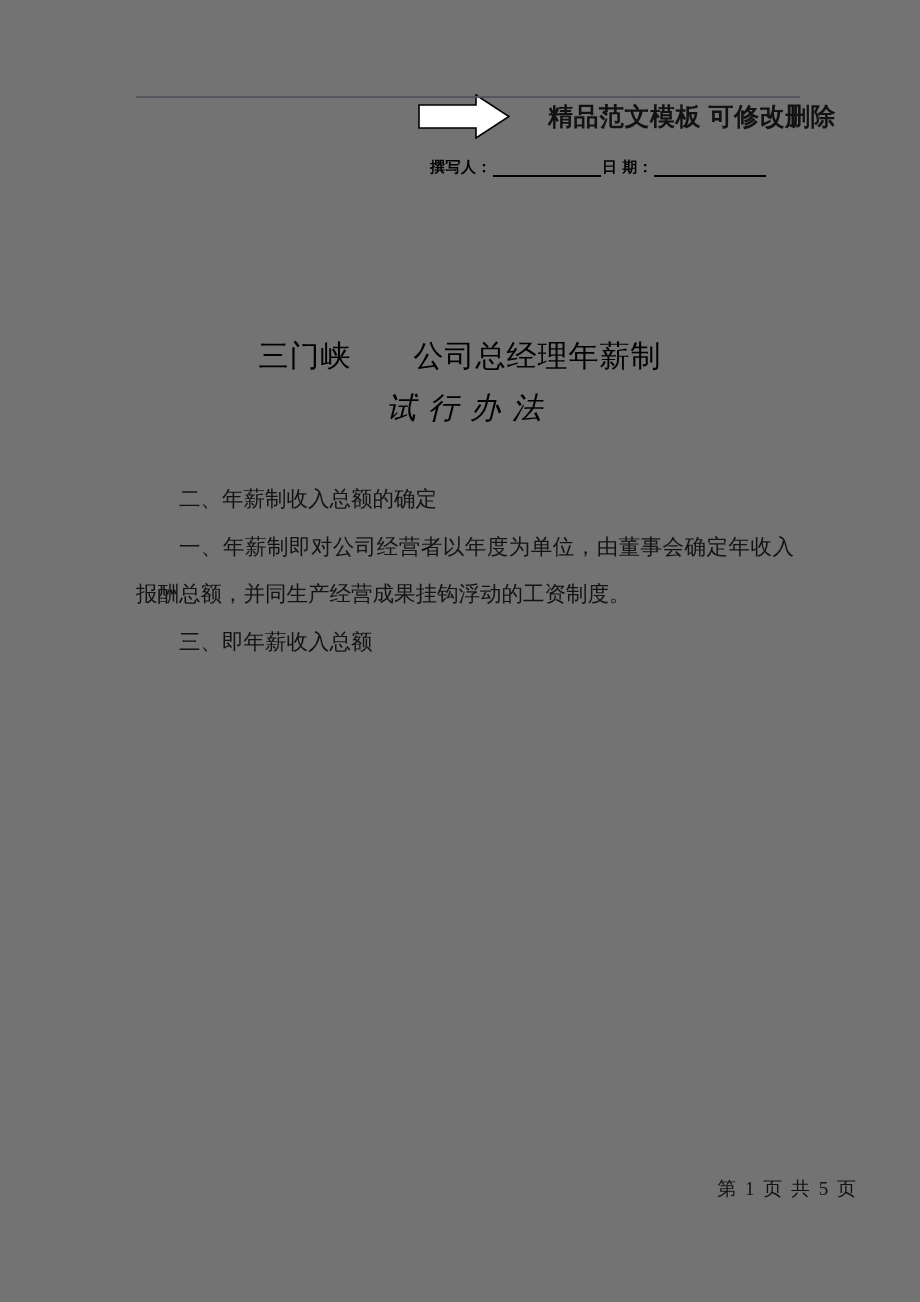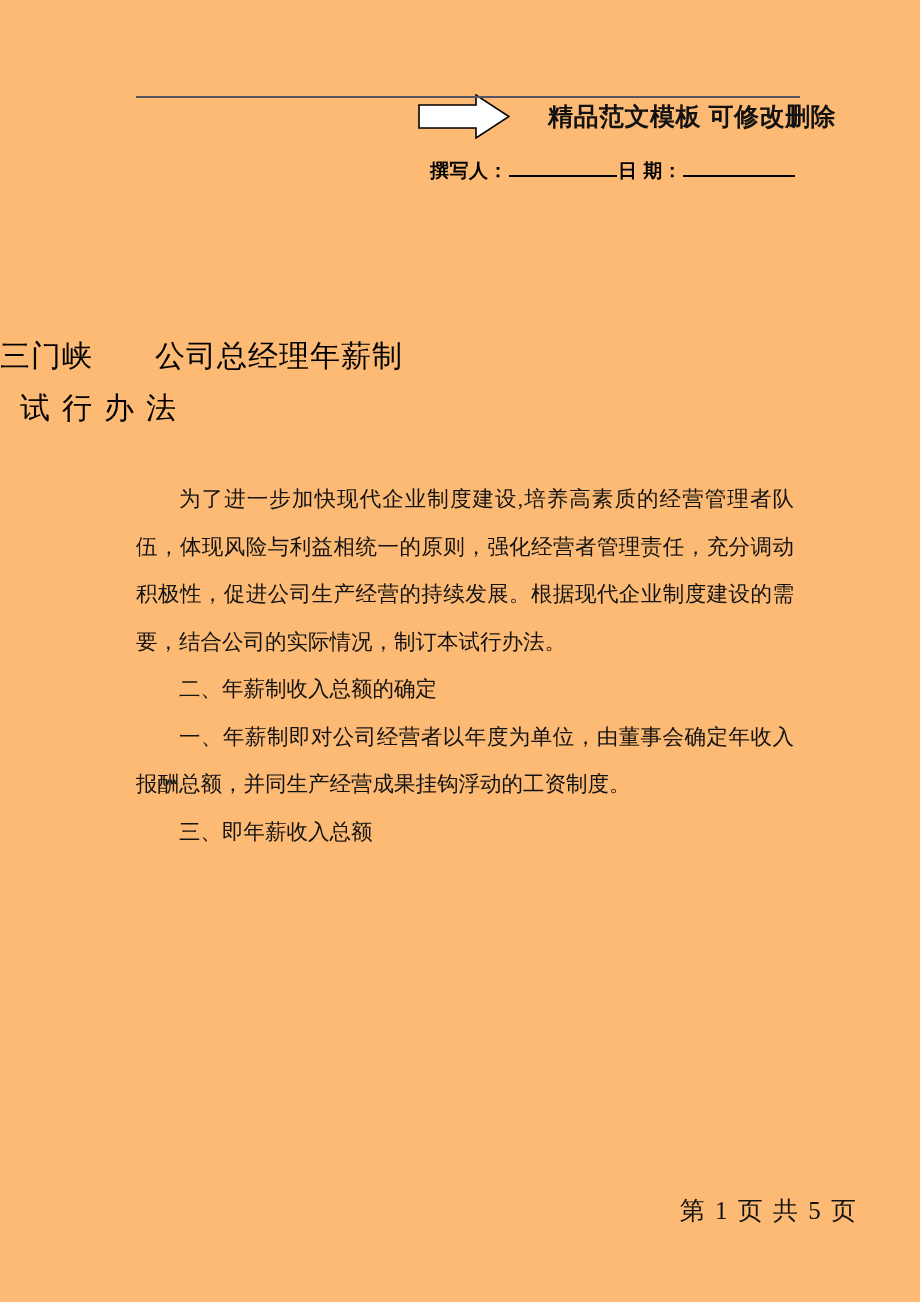--- a/index.html
+++ b/index.html
@@ -4,21 +4,21 @@
 <style>
   html, body {
     margin: 0;
     padding: 0;
     background: #ffffff;
   }
   .page {
     position: relative;
     width: 920px;
     height: 1302px;
-    background: #fdba74;
+    background: #737373;
     overflow: hidden;
     font-family: "Liberation Serif", "DejaVu Serif", serif;
     color: #000000;
   }
 
   
   .header-band {
     position: absolute;
     left: 0;
     top: 44px;
@@ -53,51 +53,52 @@
     border-top: 2px solid #55555f;
   }
 
   
   .meta-line {
     position: absolute;
     left: 430px;
     top: 158px;
     font-family: "Liberation Sans", "DejaVu Sans", sans-serif;
     font-weight: bold;
-    font-size: 19px;
+    font-size: 15px;
     white-space: nowrap;
     display: flex;
-    align-items: flex-start;
+    align-items: flex-end;
   }
   .meta-line .lbl { letter-spacing: 0.5px; }
   .meta-line .blank {
     display: inline-block;
     width: 108px;
     border-bottom: 2px solid #000;
     margin: 0 1px;
     height: 17px;
   }
   .meta-line .blank.wide { width: 112px; }
 
   
   .doc-title {
     position: absolute;
     left: 0;
     top: 330px;
     width: 920px;
-    text-align: left;
+    text-align: center;
     font-family: "Liberation Sans", "DejaVu Sans", sans-serif;
     font-size: 30px;
     font-weight: normal;
     letter-spacing: 1px;
     line-height: 52px;
   }
   .doc-title .line2 {
     letter-spacing: 12px;
     padding-left: 20px;
+    font-style: italic;
   }
 
   
   .body-text {
     position: absolute;
     left: 136px;
     top: 476px;
     width: 658px;
     font-family: "Liberation Serif", "DejaVu Serif", serif;
     font-size: 21.5px;
@@ -110,25 +111,24 @@
     margin: 0;
     text-indent: 2em;
   }
 
   
   .footer {
     position: absolute;
     right: 62px;
     top: 1176px;
     font-family: "Liberation Serif", "DejaVu Serif", serif;
-    font-size: 25px;
+    font-size: 19px;
     letter-spacing: 2px;
     white-space: nowrap;
     color: #111;
-    margin-top: 18px;
   }
 </style>
 </head>
 <body>
 
 <div class="page">
 
   <div class="header-band">
     <div class="header-arrow">
       <svg width="92" height="45" viewBox="0 0 92 45" xmlns="http://www.w3.org/2000/svg">
@@ -145,21 +145,20 @@
     <span class="lbl">日 期：</span>
     <span class="blank wide"></span>
   </div>
 
   <div class="doc-title">
     <div class="line1">三门峡　　公司总经理年薪制</div>
     <div class="line2">试行办法</div>
   </div>
 
   <div class="body-text">
-    <p>为了进一步加快现代企业制度建设,培养高素质的经营管理者队伍，体现风险与利益相统一的原则，强化经营者管理责任，充分调动积极性，促进公司生产经营的持续发展。根据现代企业制度建设的需要，结合公司的实际情况，制订本试行办法。</p>
     <p>二、年薪制收入总额的确定</p>
     <p>一、年薪制即对公司经营者以年度为单位，由董事会确定年收入报酬总额，并同生产经营成果挂钩浮动的工资制度。</p>
     <p>三、即年薪收入总额</p>
   </div>
 
   <div class="footer">第 1 页 共 5 页</div>
 
 </div>
 
 </body></html>

